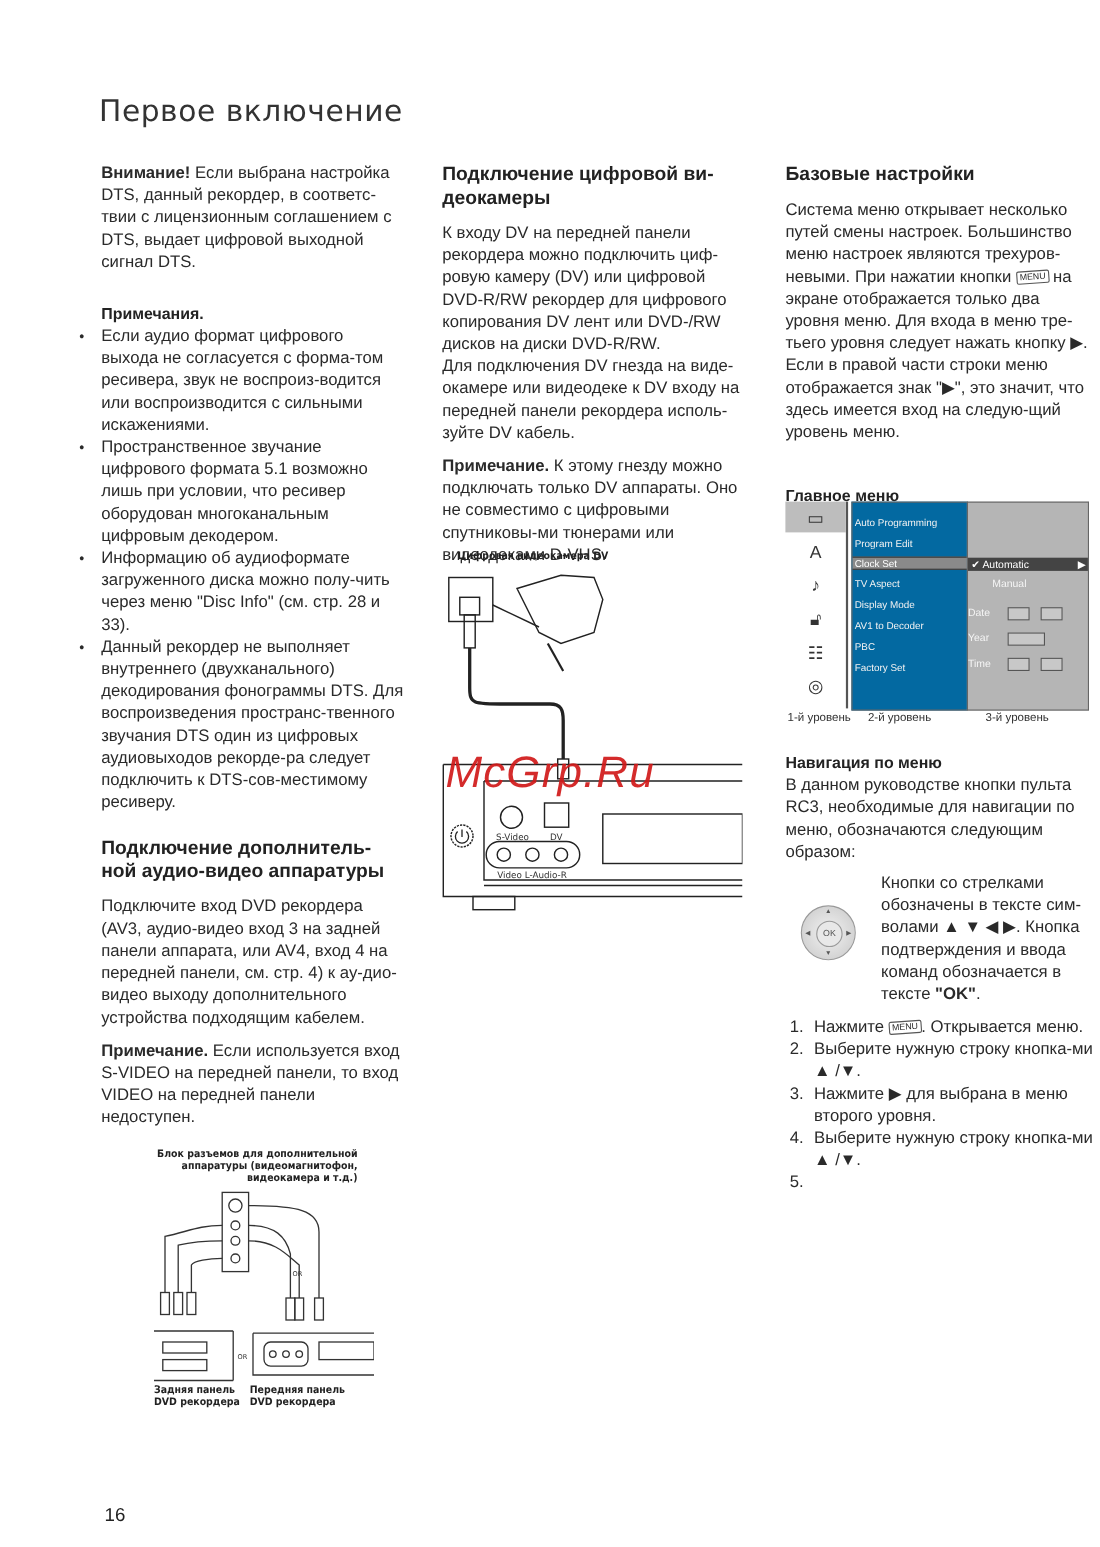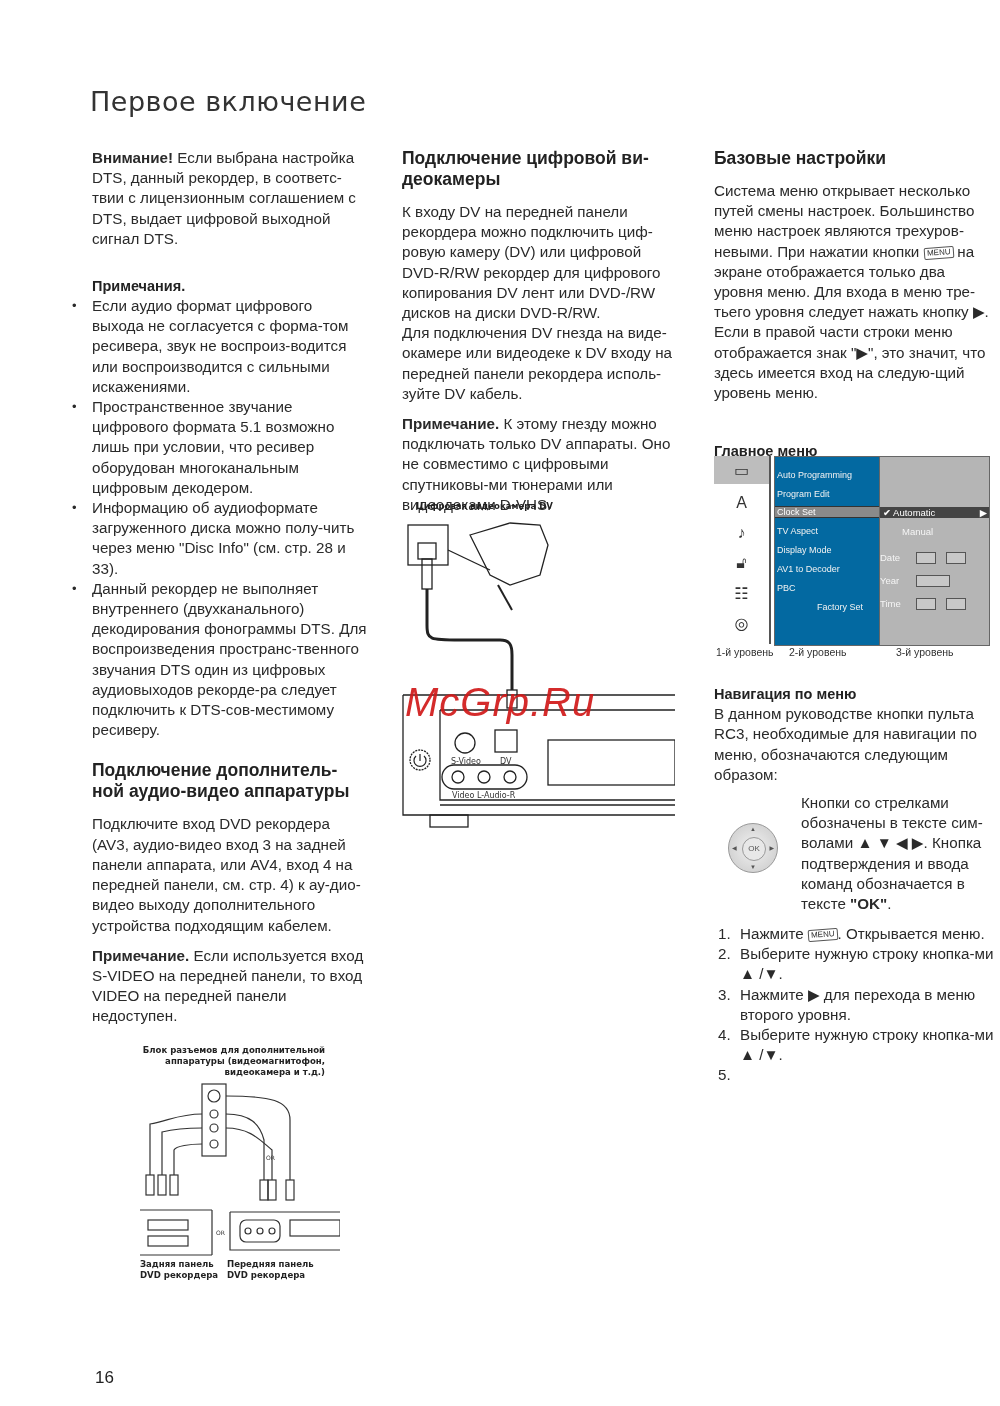--- a/index.html
+++ b/index.html
@@ -174,21 +174,21 @@
     <div class="osd-icon" style="top:158px;">◎</div>
   </div>
   <div class="osd-col2">
     <div class="osd-item" style="top:13px;">Auto Programming</div>
     <div class="osd-item" style="top:32px;">Program Edit</div>
     <div class="osd-item active" style="top:49px;">Clock Set</div>
     <div class="osd-item" style="top:69px;">TV Aspect</div>
     <div class="osd-item" style="top:88px;">Display Mode</div>
     <div class="osd-item" style="top:107px;">AV1 to Decoder</div>
     <div class="osd-item" style="top:126px;">PBC</div>
-    <div class="osd-item" style="top:145px;margin-left:40px;">Factory Set</div>
+    <div class="osd-item" style="top:145px;">Factory Set</div>
   </div>
   <div class="osd-col3">
     <div class="osd-opt active" style="top:50px;">
       <span>✔</span>
       <span>Automatic</span>
       <span style="float:right; margin-right:2px;">▶</span>
     </div>
     <div class="osd-opt" style="top:69px; left:22px;">Manual</div>
     <div class="osd-opt" style="top:95px; left:0;">Date</div>
     <div class="osd-box" style="top:95px; left:36px; width:18px;"></div>
@@ -228,21 +228,21 @@
     <li>
       <span class="num">1.</span>
       <span>Нажмите </span><span class="menu-btn">MENU</span><span>. Открывается меню.</span>
     </li>
     <li>
       <span class="num">2.</span>
       <span>Выберите нужную строку кнопка-ми ▲ /▼.</span>
     </li>
     <li>
       <span class="num">3.</span>
-      <span>Нажмите ▶ для перехода в меню второго уровня.</span>
+      <span>Нажмите ▶ для выбрана в меню второго уровня.</span>
     </li>
     <li>
       <span class="num">4.</span>
       <span>Выберите нужную строку кнопка-ми  ▲ /▼.</span>
     </li>
     <li>
       <span class="num">5.</span>
     </li>
   </ol>
 </div>

